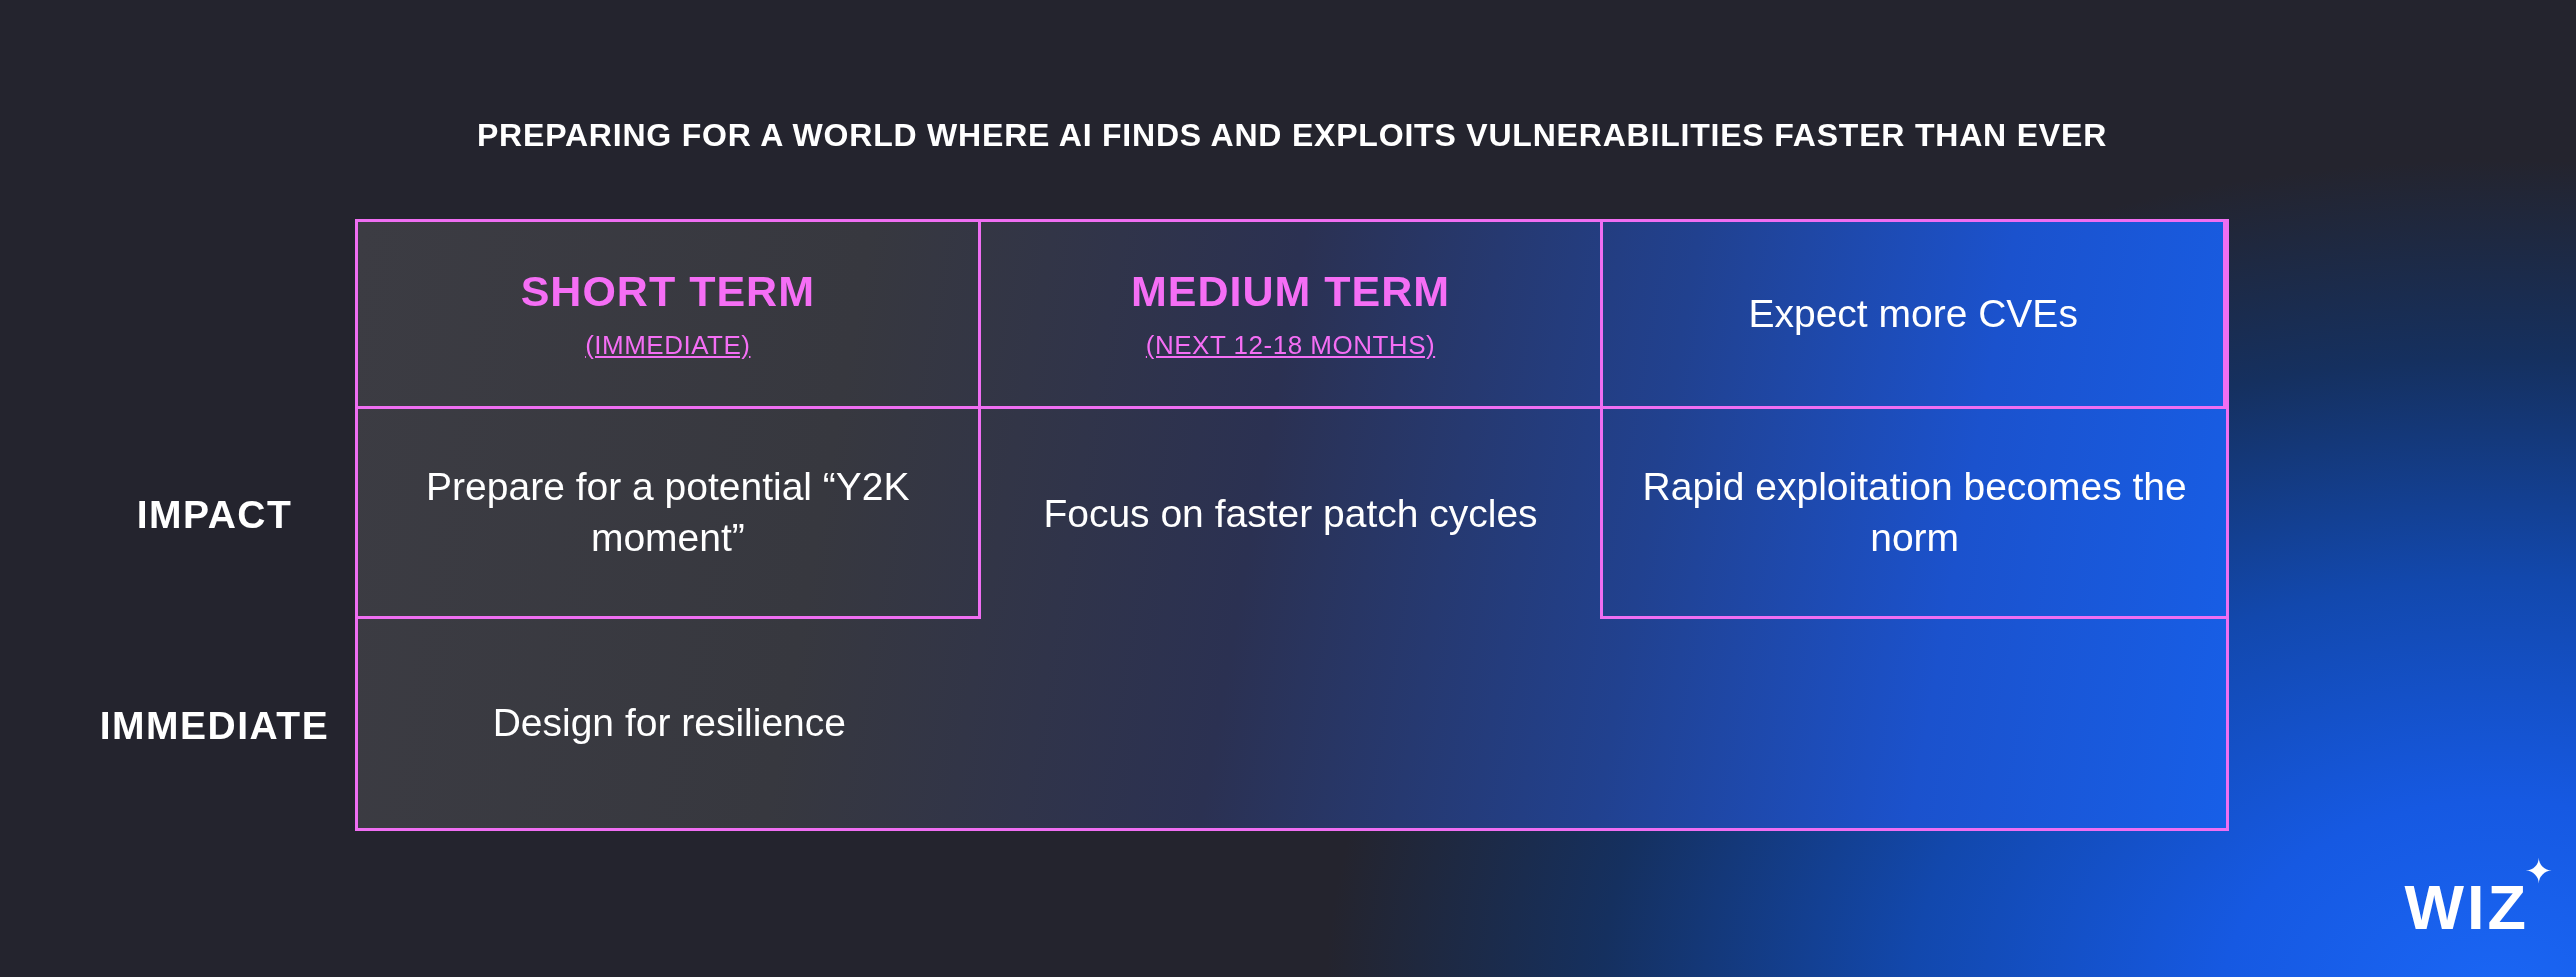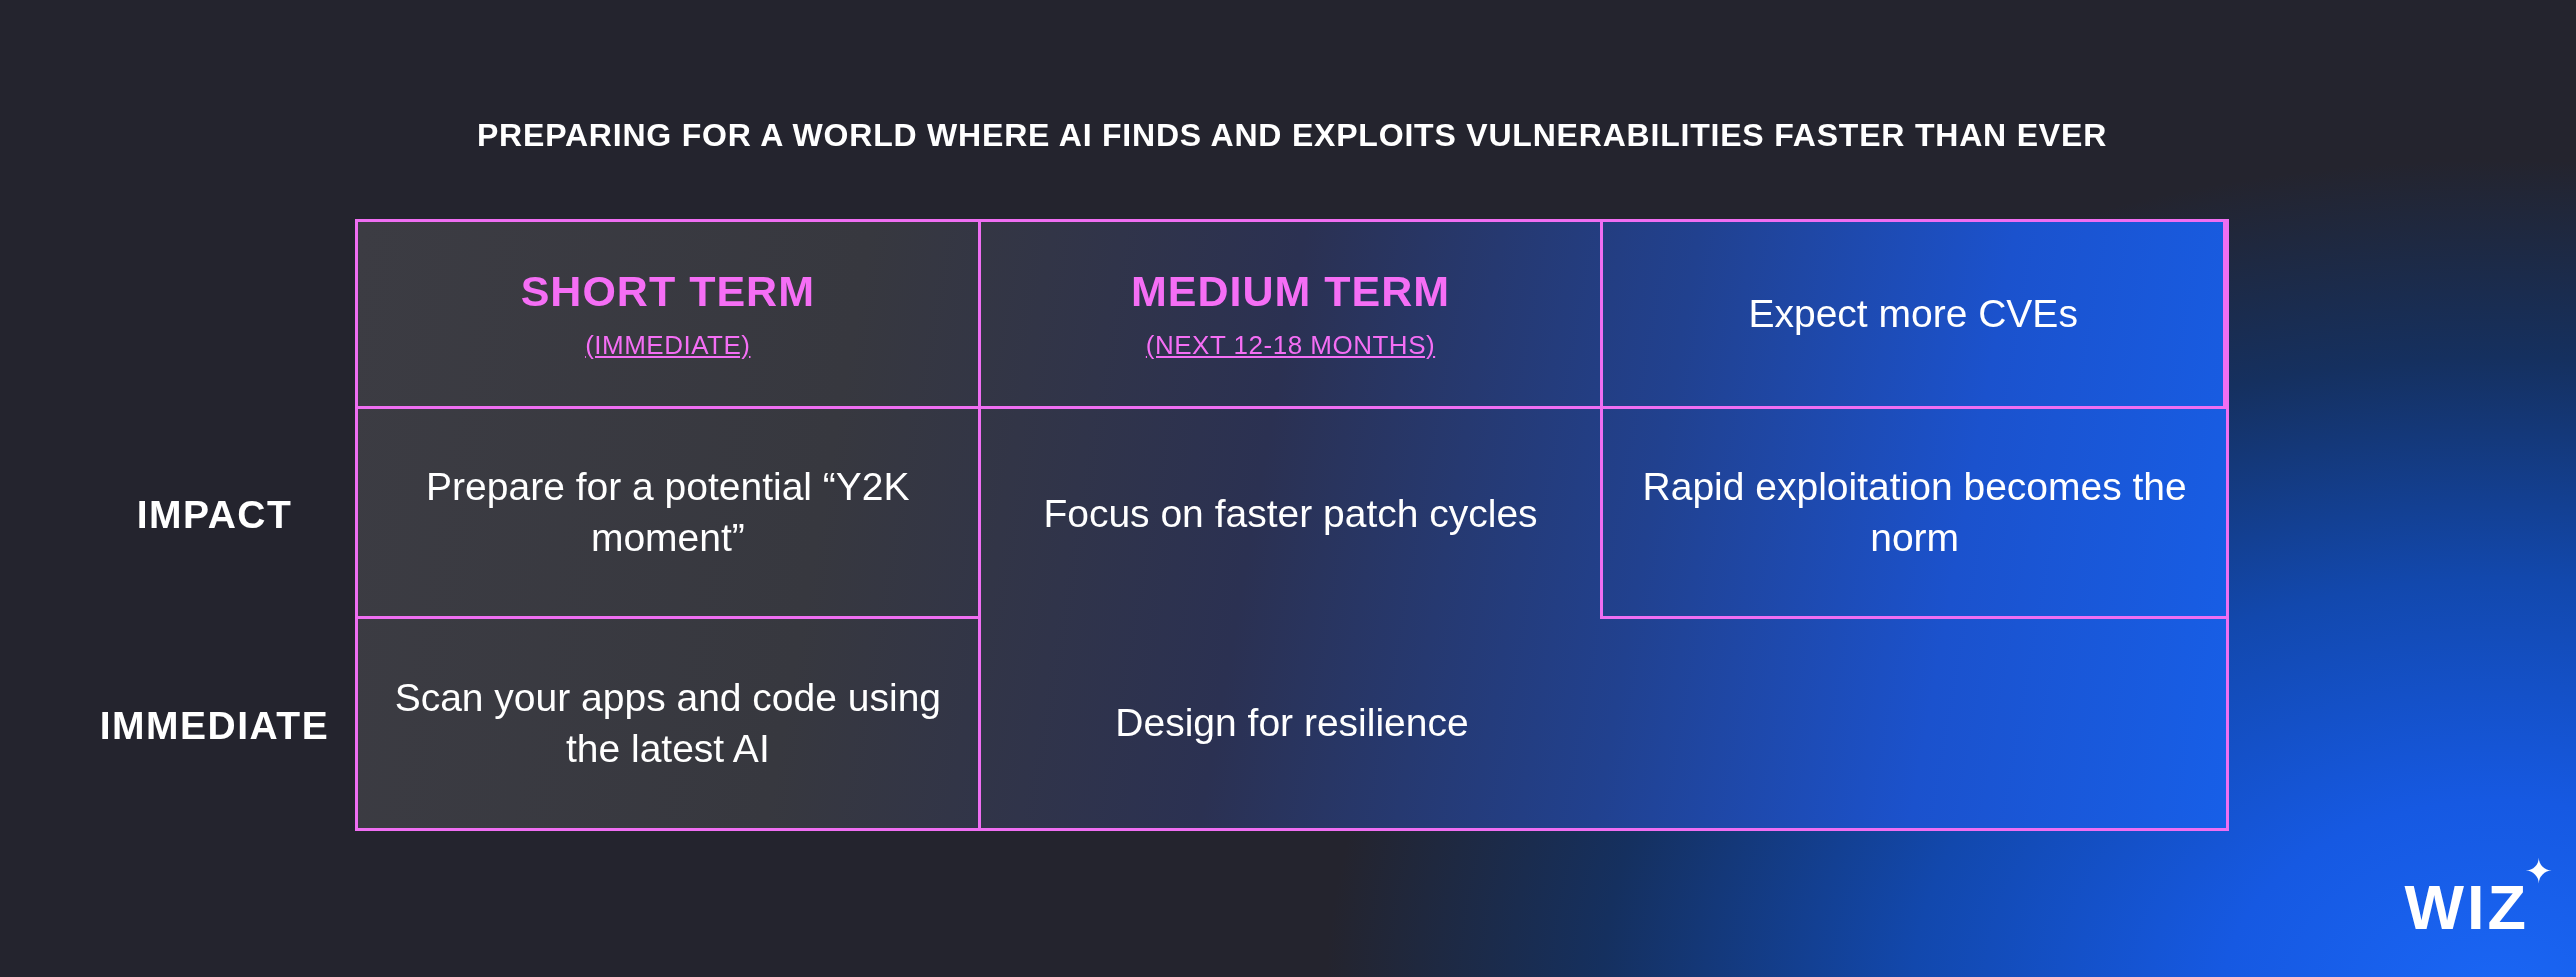--- a/index.html
+++ b/index.html
@@ -145,23 +145,20 @@
     <div class="cell b-right b-bottom">
       <div class="body-text">Prepare for a potential “Y2K moment”</div>
     </div>
     <div class="cell b-right">
       <div class="body-text">Focus on faster patch cycles</div>
     </div>
 
     <div class="cell b-bottom">
       <div class="body-text">Rapid exploitation becomes the norm</div>
     </div>
-    <div class="cell b-right">
-      <div class="body-text">Scan your apps and code using the latest AI</div>
-    </div>
     <div class="cell">
       <div class="body-text">Design for resilience</div>
     </div>
 
   </div>
 
   <div class="wiz-logo">
     <span class="wiz-text">WIZ</span>
     <span class="wiz-star">✦</span>
   </div>

